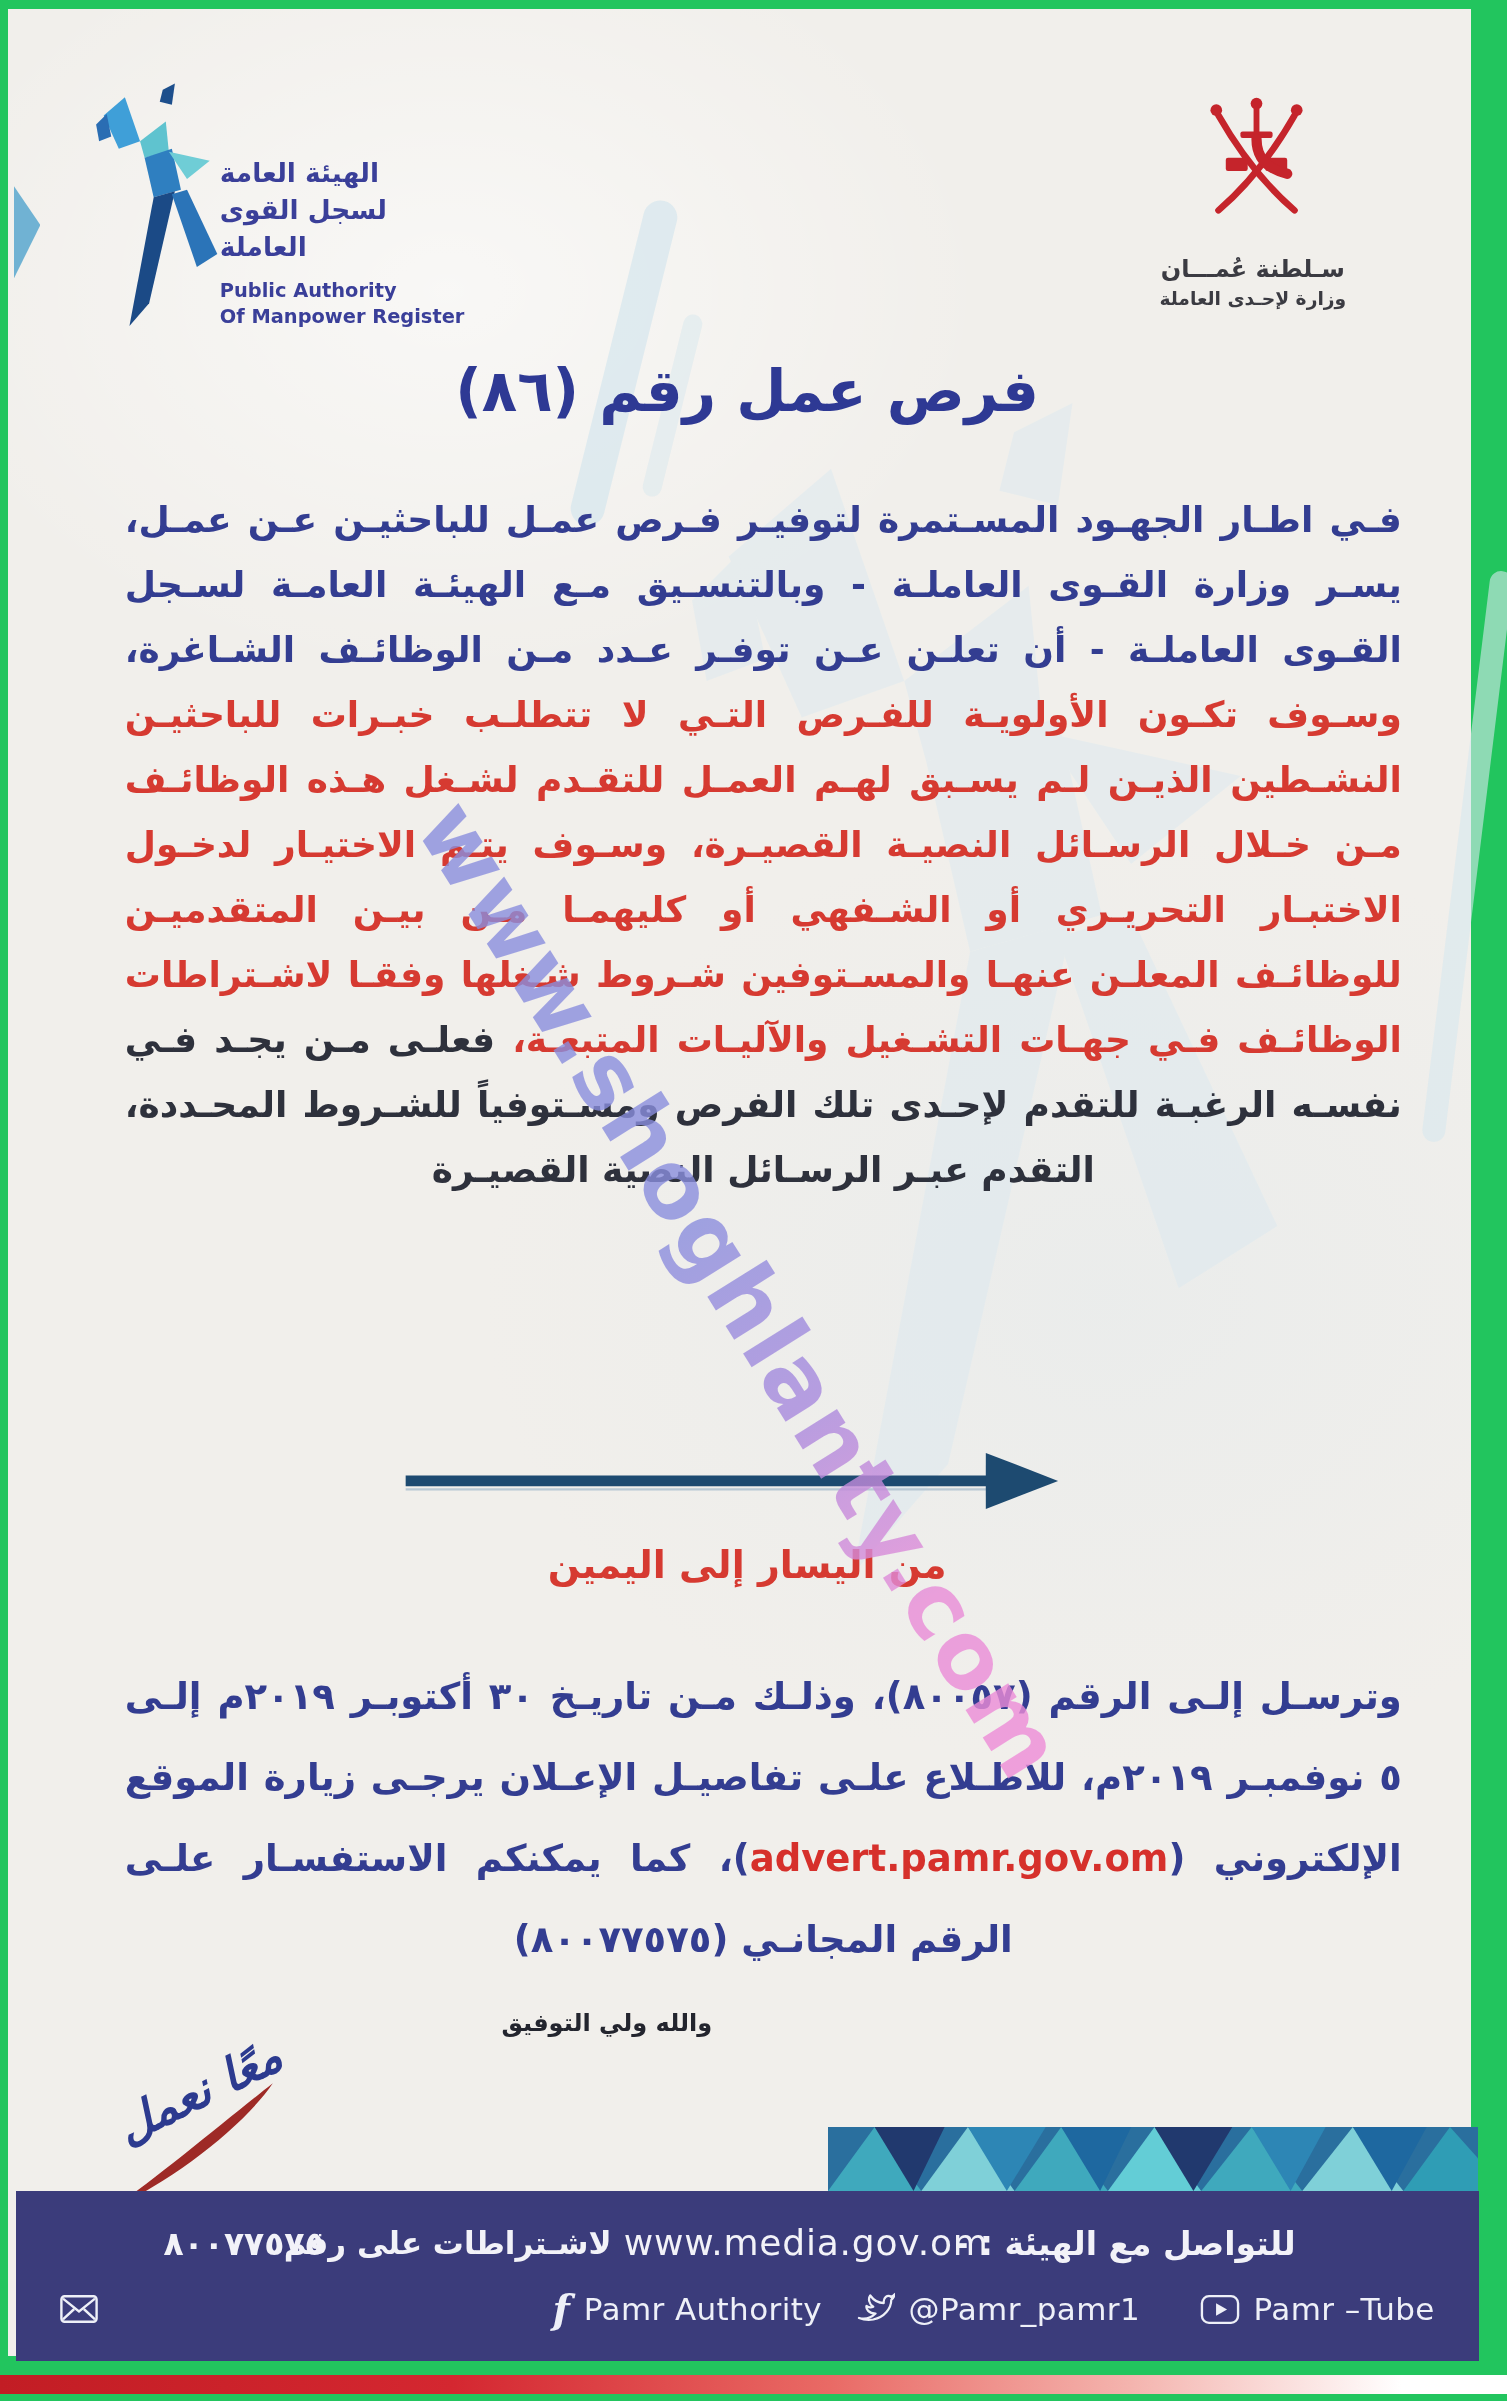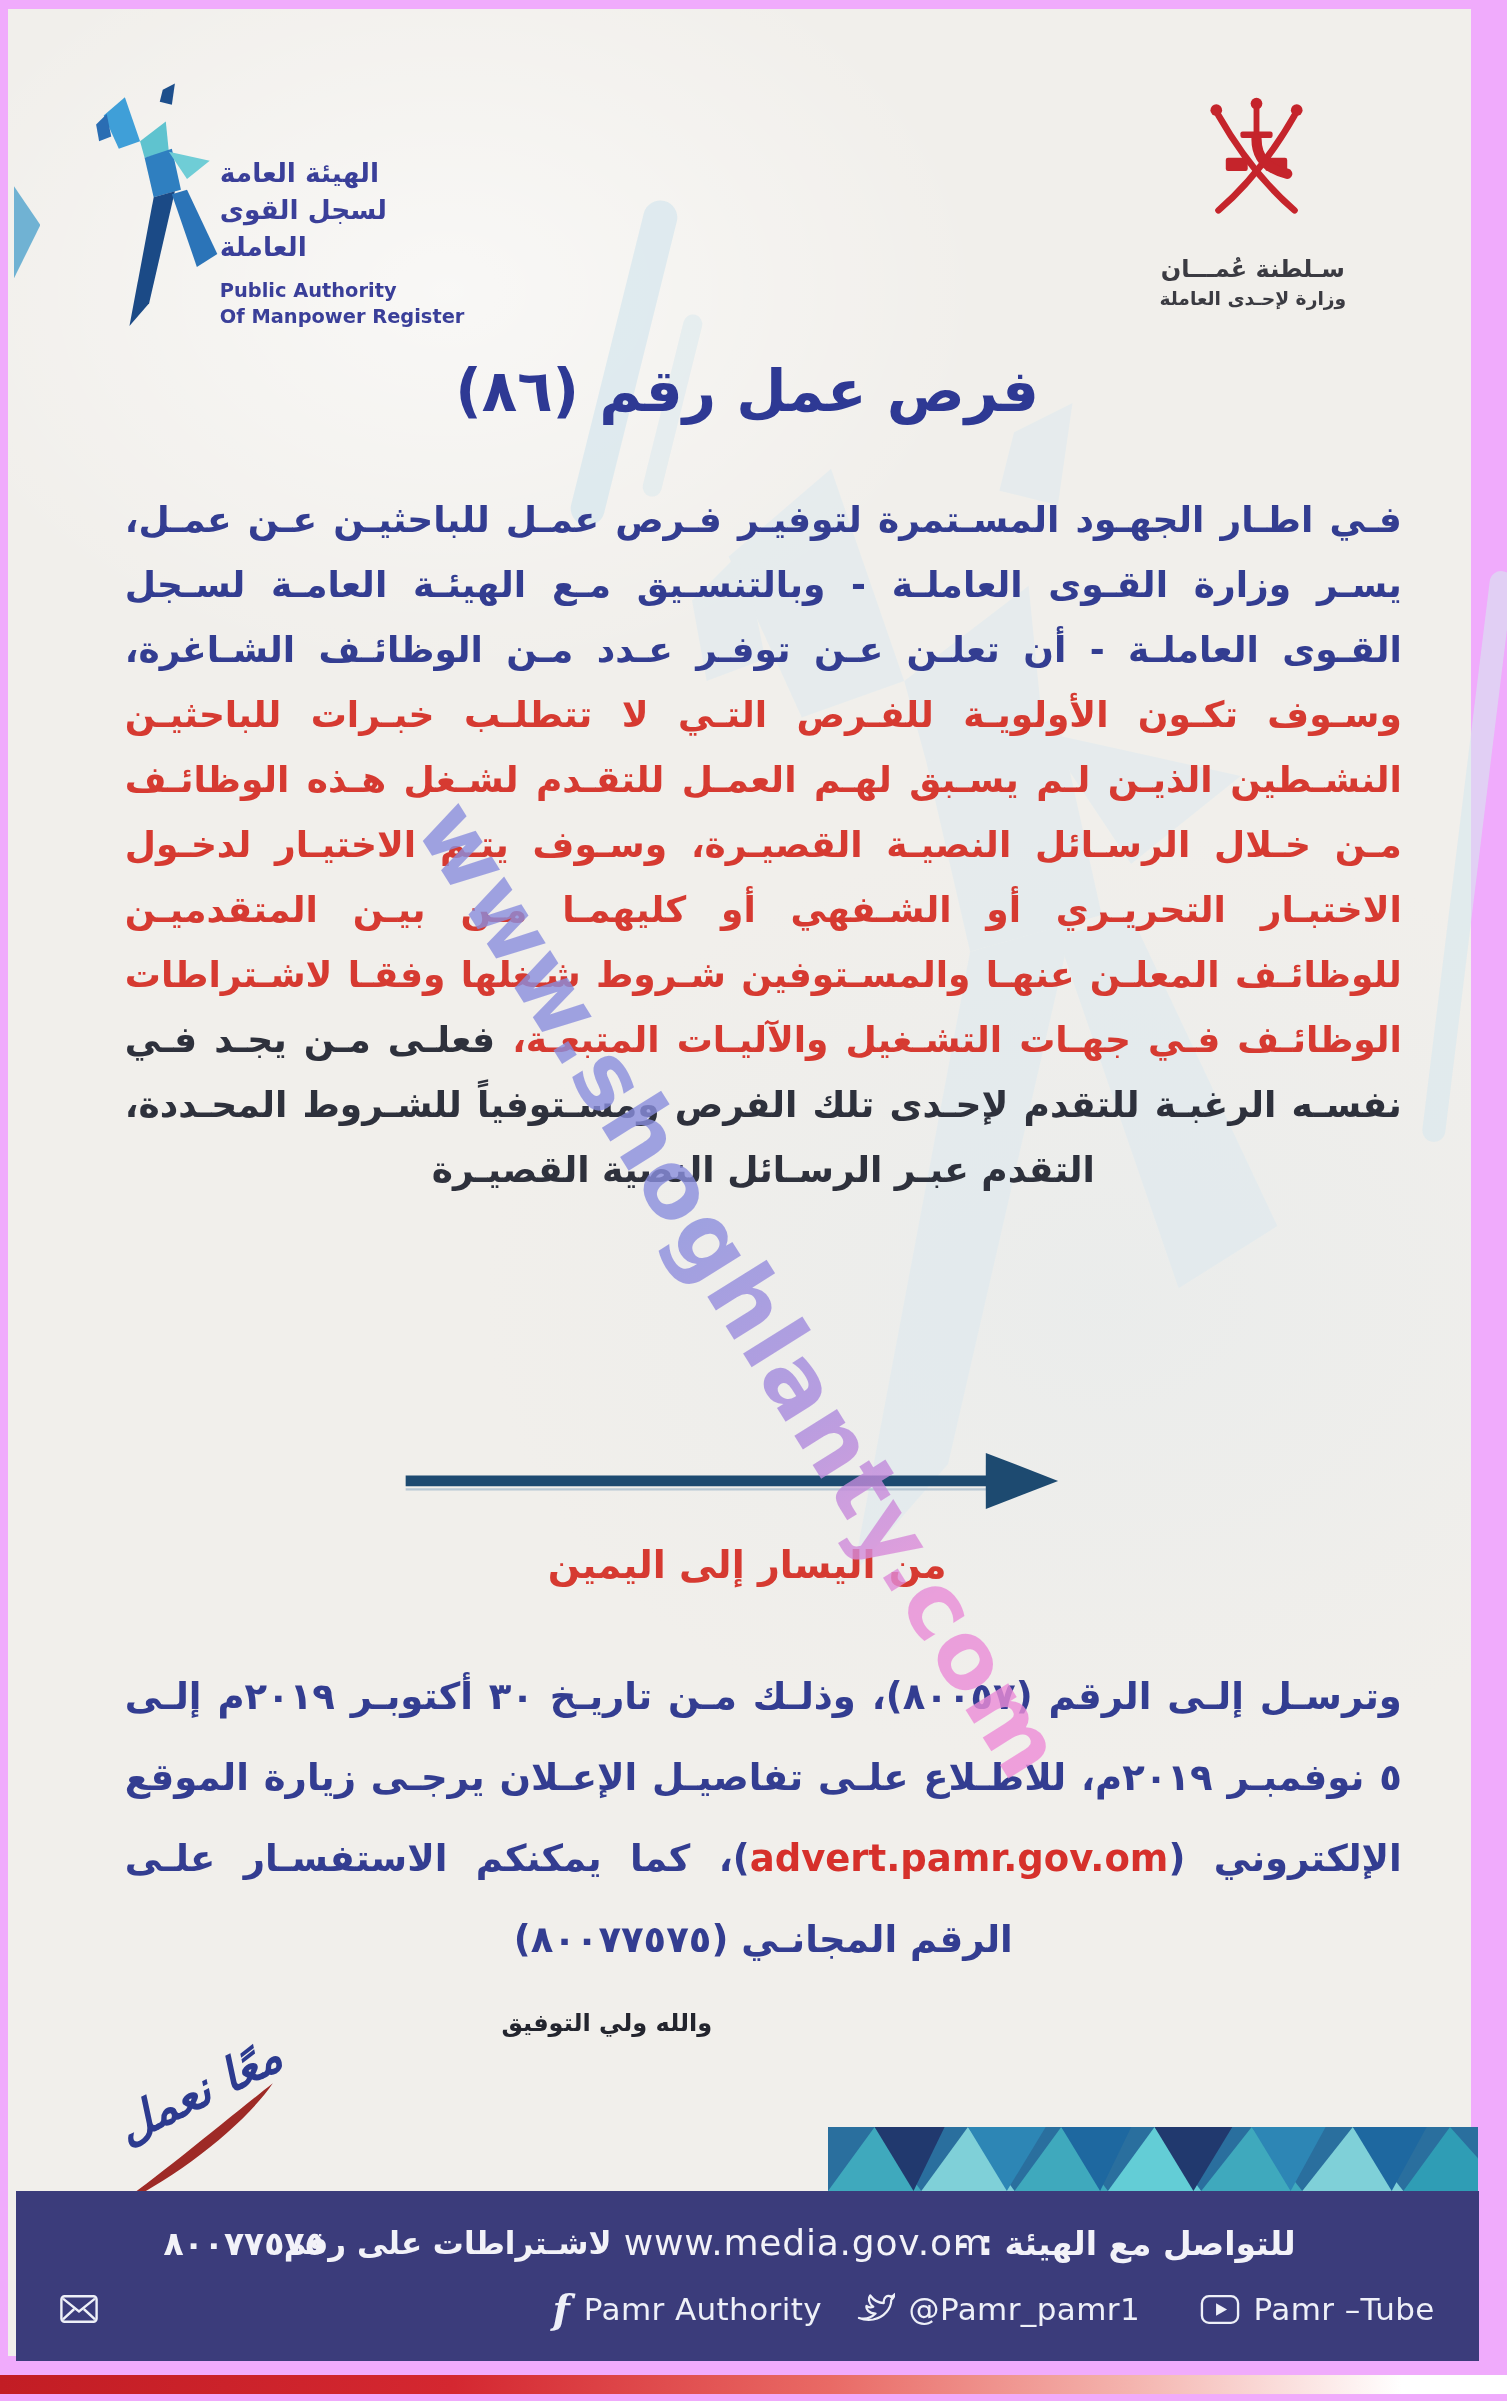--- a/index.html
+++ b/index.html
@@ -1,17 +1,17 @@
 <!DOCTYPE html>
 <html lang="ar" style="font-size:12.4px"><head>
 <meta charset="utf-8">
 <style>
   html,body{margin:0;padding:0;background:#ffffff;}
   .page{
-    position:relative;width:1508px;height:2401px;background:#f0abfc;overflow:hidden;
+    position:relative;width:1508px;height:2401px;background:#22c55e;overflow:hidden;
     font-family:"DejaVu Sans",sans-serif;
     text-decoration:underline;
   }
   .canvas{
     position:absolute;left:7.8px;top:9.3px;width:1463px;height:2347px;
     background:
       radial-gradient(ellipse 544px 389px at 30% 12%, rgba(255,255,255,.55), rgba(255,255,255,0)),
       radial-gradient(ellipse 622px 467px at 75% 55%, rgba(222,231,236,.35), rgba(255,255,255,0)),
       #f1efeb;
   }

